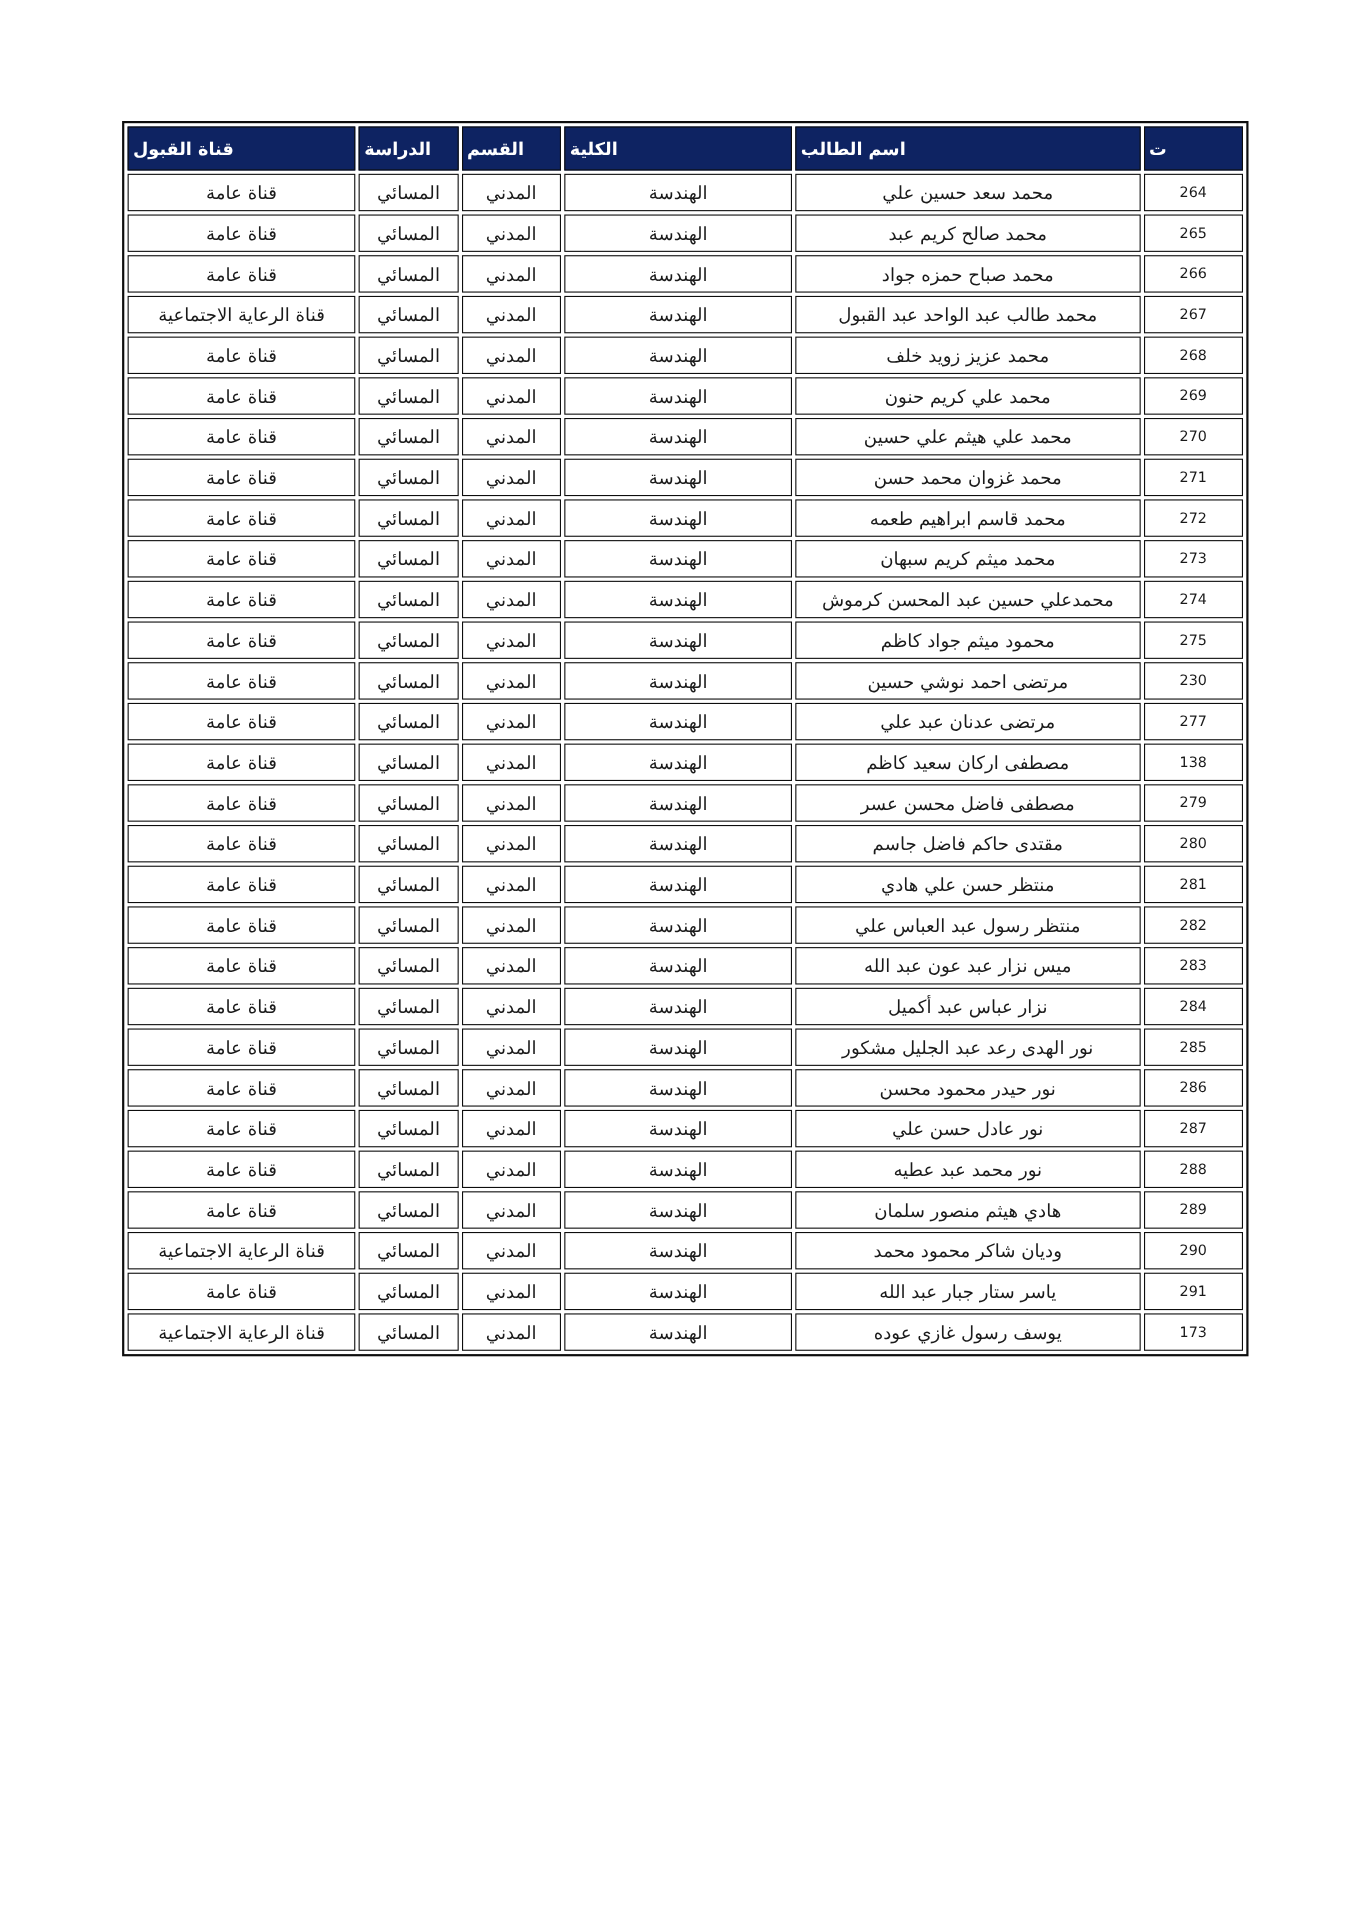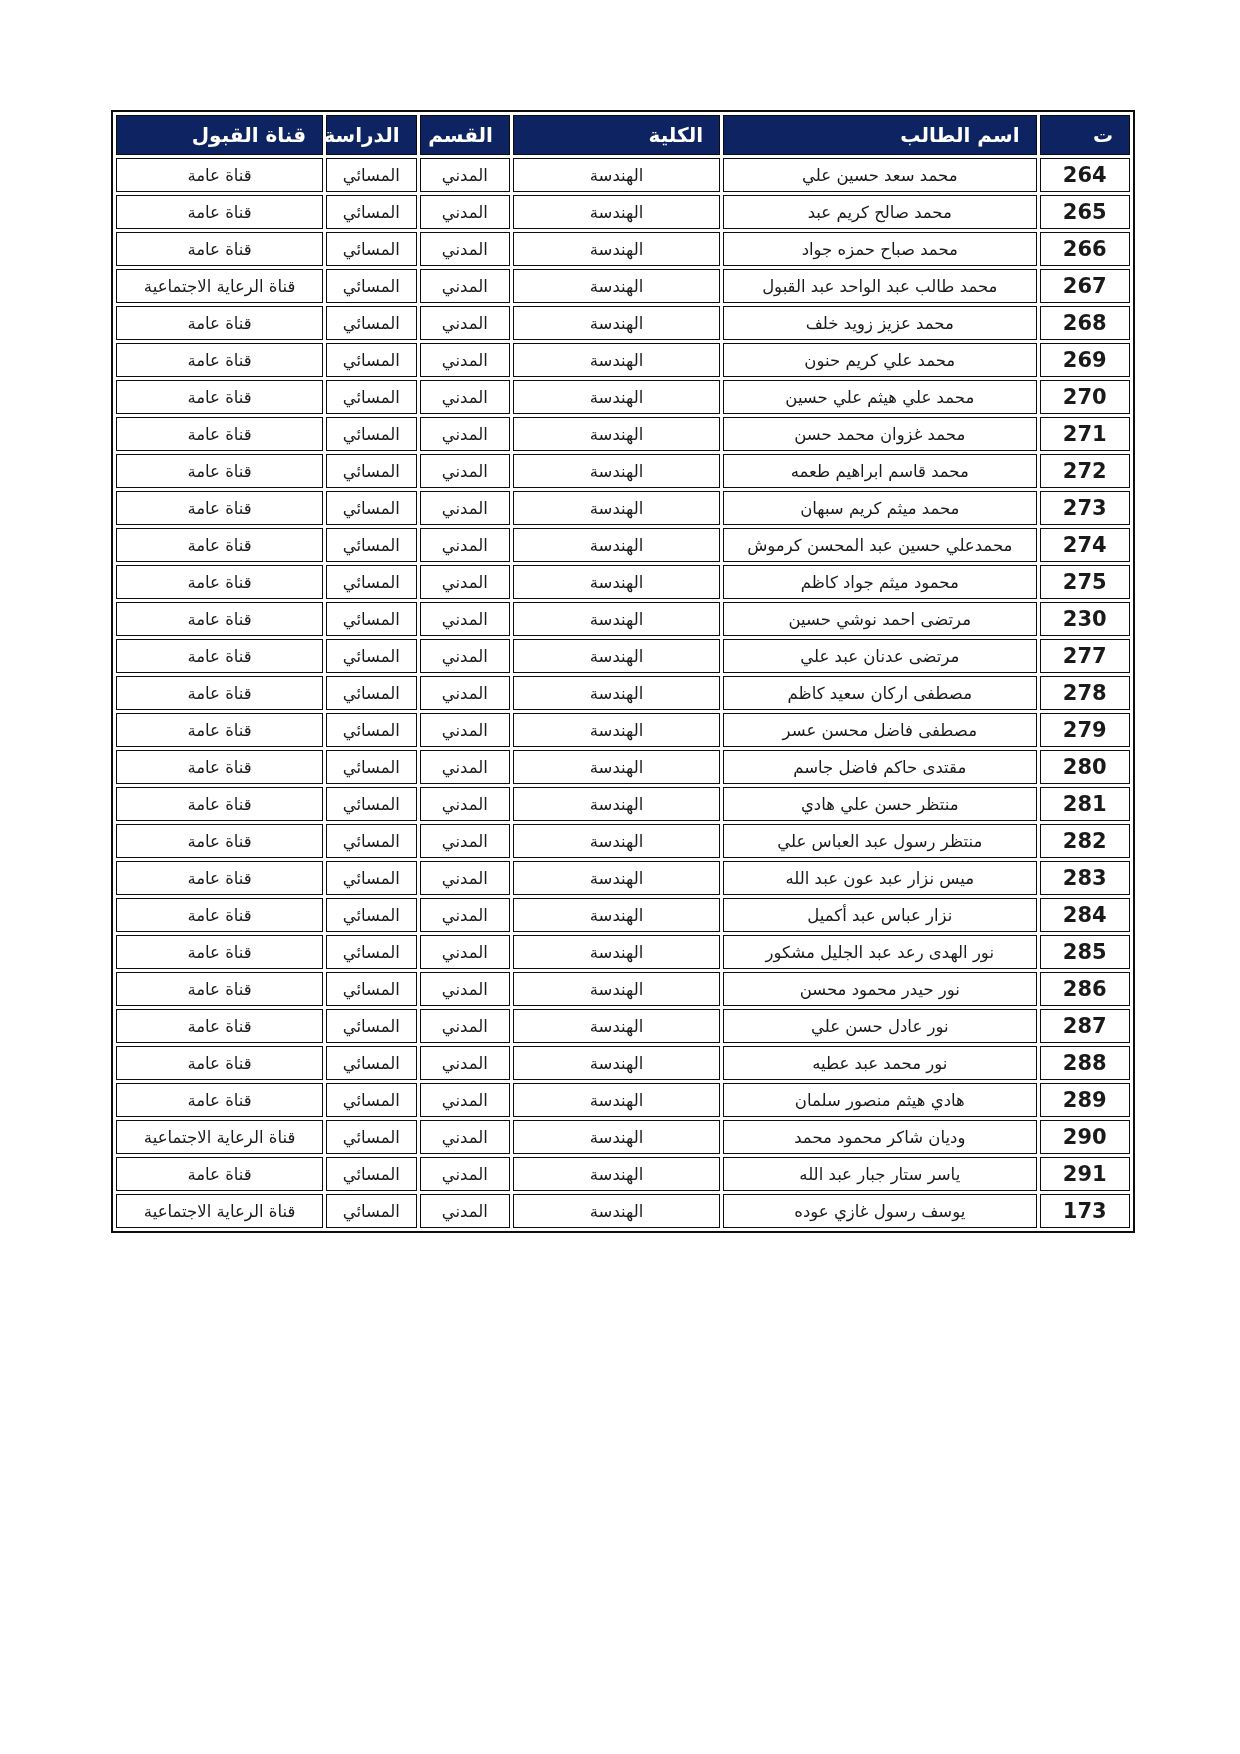--- a/index.html
+++ b/index.html
@@ -24,42 +24,41 @@
     border-spacing: 3px;
     border: 2px solid #0d0d0d;
     table-layout: fixed;
     direction: rtl;
   }
   .student-table th {
     background: var(--header-bg, #0e2362);
     color: var(--header-text, #ffffff);
     border: 1px solid #0d0d0d;
     height: 38px;
-    font-size: 20px;
+    font-size: 16px;
     font-weight: bold;
-    text-align: right;
+    text-align: left;
     vertical-align: middle;
-    padding: 0 16px;
+    padding: 0 4px;
   }
   .student-table td {
     background: #ffffff;
     color: #1a1a1a;
     border: 1px solid #0d0d0d;
     height: 32px;
     font-size: 16.5px;
     text-align: center;
     vertical-align: middle;
     padding: 0 3px;
     white-space: nowrap;
     overflow: hidden;
   }
   .student-table td.num {
-    font-size: 21px;
+    font-size: 13px;
     direction: ltr;
-    font-weight: bold;
   }
   col.c-id      { width: 90px;  }
   col.c-name    { width: 312px; }
   col.c-college { width: 206px; }
   col.c-dept    { width: 90px;  }
   col.c-study   { width: 90px;  }
   col.c-channel { width: 206px; }
 </style>
 </head>
 <body>
@@ -191,21 +190,21 @@
   </tr>
         <tr>
     <td class="num">277</td>
     <td>مرتضى عدنان عبد علي</td>
     <td>الهندسة</td>
     <td>المدني</td>
     <td>المسائي</td>
     <td>قناة عامة</td>
   </tr>
         <tr>
-    <td class="num">278</td>
+    <td class="num">138</td>
     <td>مصطفى اركان سعيد كاظم</td>
     <td>الهندسة</td>
     <td>المدني</td>
     <td>المسائي</td>
     <td>قناة عامة</td>
   </tr>
         <tr>
     <td class="num">279</td>
     <td>مصطفى فاضل محسن عسر</td>
     <td>الهندسة</td>

